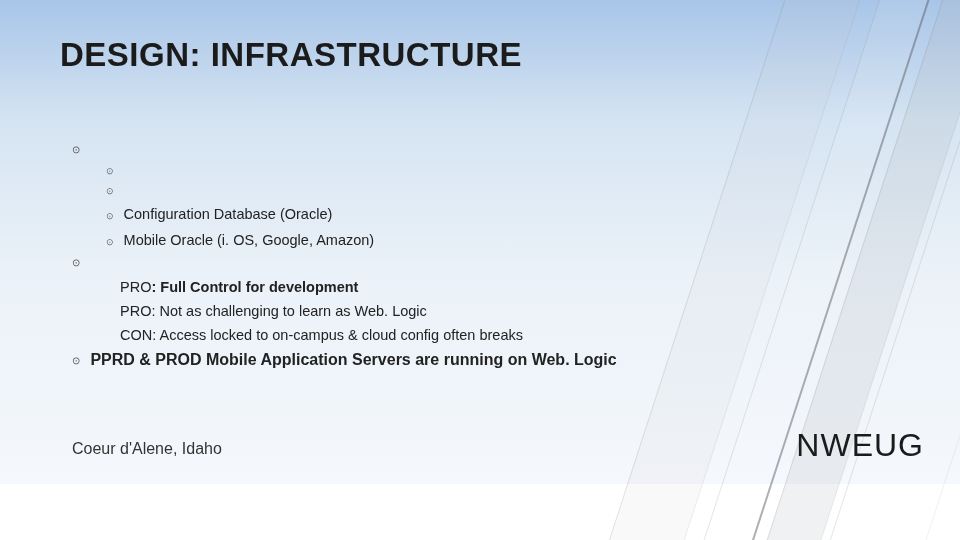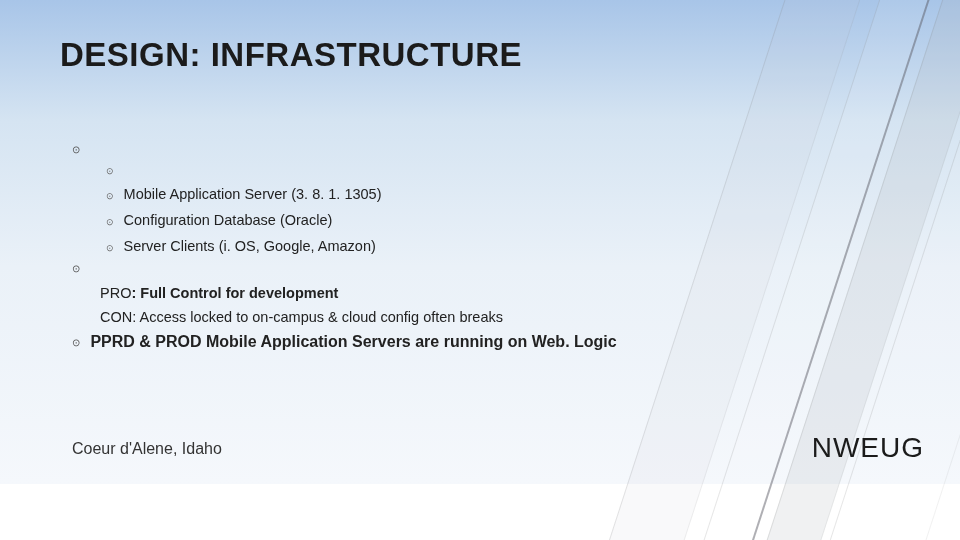--- a/index.html
+++ b/index.html
@@ -87,34 +87,35 @@
     text-decoration: underline;
     color: #1b1b1b;
   }
   .inset {
     margin-left: 28px;
   }
   .inset .l2b {
     font-size: 14.5px;
     margin-bottom: 8px;
     color: #222;
+    margin-left: 20px;
   }
   .bold { font-weight: 700; }
   .footer {
     position: absolute;
     left: 72px;
     bottom: 26px;
     font-size: 16px;
     color: #333;
   }
   .brand {
     position: absolute;
     right: 36px;
     bottom: 20px;
-    font-size: 28px;
+    font-size: 32px;
     font-weight: 400;
     letter-spacing: 1px;
     color: #1b1b1b;
     text-align: center;
     line-height: 1.15;
   }
 </style>
 </head>
 <body>
 
@@ -134,40 +135,40 @@
     <div class="l1">
       <span class="bullet">⊙</span>
     </div>
 
     <div class="sub">
       <div class="l2">
         <span class="bullet">⊙</span>
       </div>
       <div class="l2">
         <span class="bullet">⊙</span>
-        <span>Mobile Application Server (3. 8. 1. 1305)</span>
       </div>
       <div class="l2">
         <span class="bullet">⊙</span>
         <span>Configuration Database (Oracle)</span>
       </div>
       <div class="l2">
         <span class="bullet">⊙</span>
-        <span>Server Clients (i. OS, Google, Amazon)</span>
+        <span>Mobile Oracle (i. OS, Google, Amazon)</span>
       </div>
     </div>
 
     <div class="l1" style="margin-top:4px;">
       <span class="bullet">⊙</span>
     </div>
 
     <div class="inset">
       <div class="l2b">
         <span>PRO</span><span class="bold">: Full Control for development</span>
       </div>
+      <div class="l2b">PRO: Not as challenging to learn as Web. Logic</div>
       <div class="l2b">CON: Access locked to on-campus &amp; cloud config often breaks</div>
     </div>
 
     <div class="l1" style="margin-top:4px;">
       <span class="bullet">⊙</span>
       <span class="bold">PPRD &amp; PROD Mobile Application Servers are running on Web. Logic</span>
     </div>
 
   </div>
 

